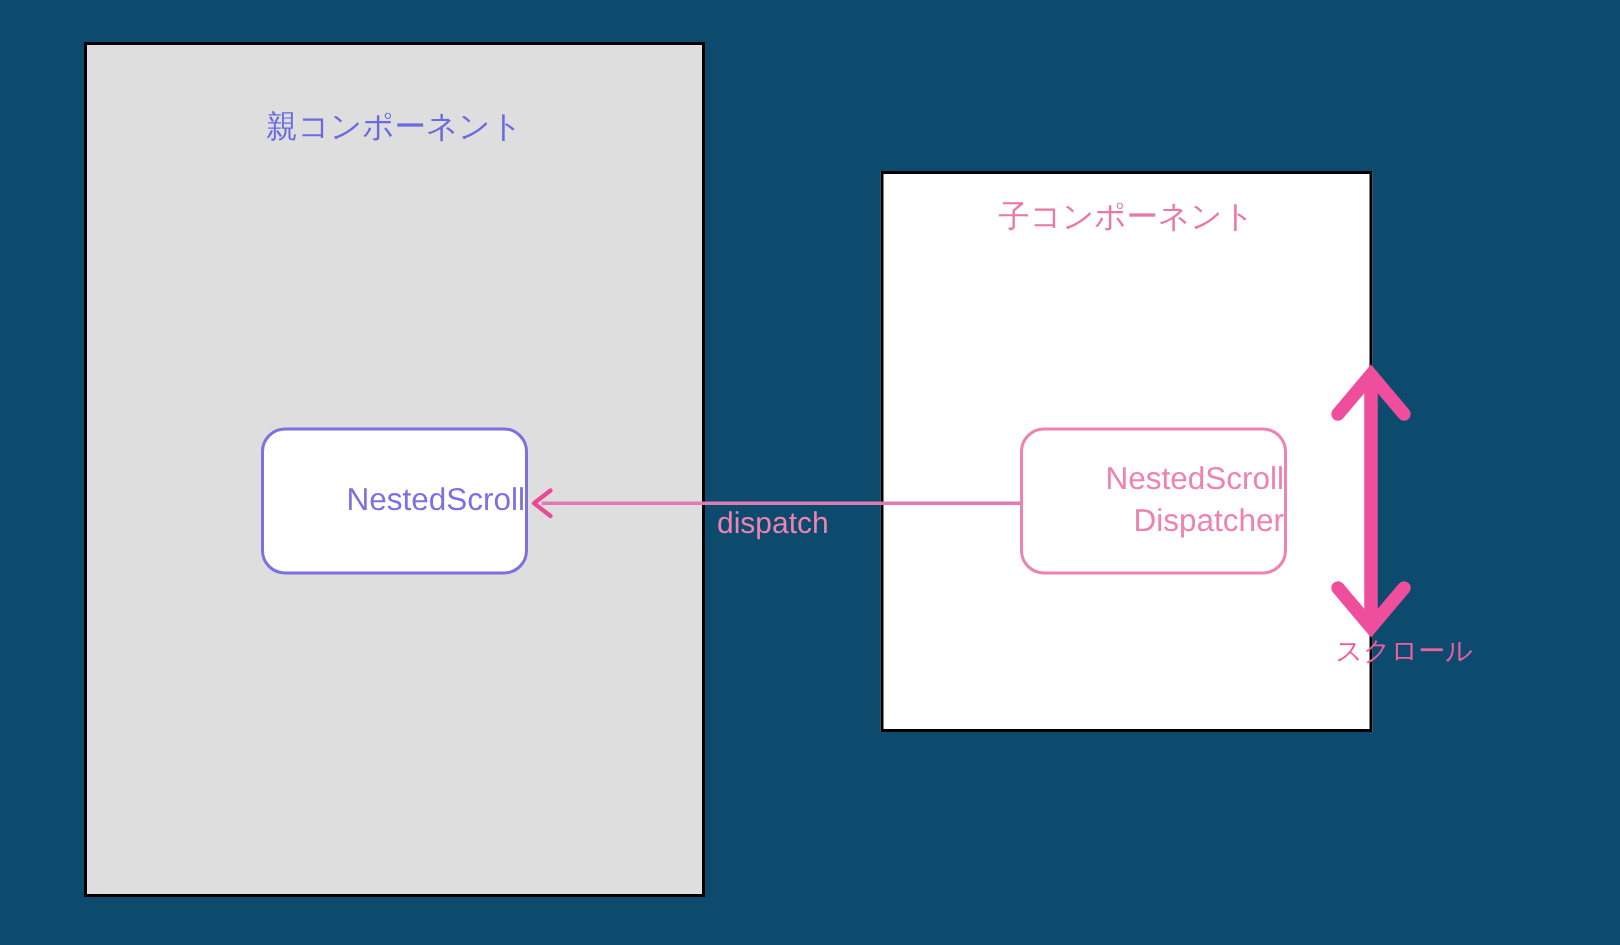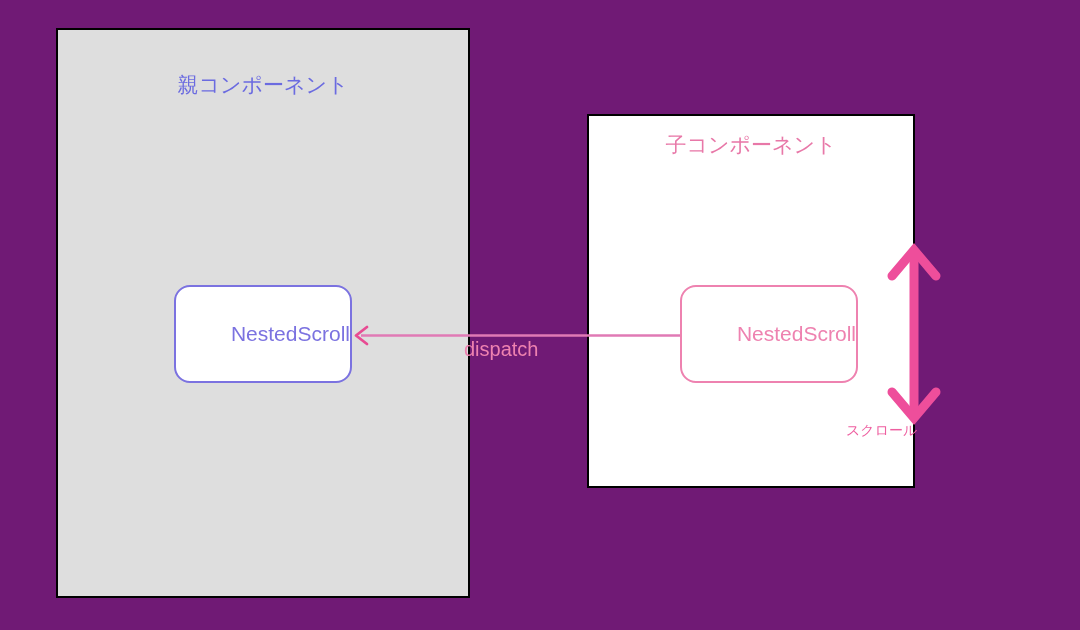--- a/index.html
+++ b/index.html
@@ -7,21 +7,21 @@
     padding: 0;
     background: #ffffff;
   }
   body {
     font-family: "Liberation Sans", sans-serif;
   }
   #canvas {
     position: relative;
     width: 1080px;
     height: 630px;
-    background: #701a75;
+    background: #0c4a6e;
     overflow: hidden;
   }
 
   
   .container-box {
     position: absolute;
     box-sizing: border-box;
     border: 2px solid #000000;
   }
   #parent-box {
@@ -91,21 +91,21 @@
   #dispatch-arrow {
     position: absolute;
     left: 345px;
     top: 320px;
     width: 340px;
     height: 32px;
     z-index: 3;
   }
   #dispatch-label {
     position: absolute;
-    left: 464px;
+    left: 478px;
     top: 338px;
     font-size: 20px;
     color: #ee82b0;
     white-space: nowrap;
     z-index: 4;
     text-align: center;
   }
 
   
   #scroll-arrow {
@@ -114,22 +114,22 @@
     top: 242px;
     width: 60px;
     height: 184px;
     z-index: 4;
   }
   #scroll-label {
     position: absolute;
     left: 846px;
     top: 422px;
     width: 136px;
-    text-align: left;
-    font-size: 14px;
+    text-align: right;
+    font-size: 18px;
     color: #ee5fa0;
     white-space: nowrap;
     z-index: 4;
   }
 </style>
 </head>
 <body>
 
 <div id="canvas">
 
@@ -155,15 +155,16 @@
   </svg>
 
   <div id="scroll-label">スクロール</div>
 
   <div id="connection-box" class="node-box">
     <span>NestedScroll</span>
   </div>
 
   <div id="dispatcher-box" class="node-box">
     <span>NestedScroll</span>
+    <span>Dispatcher</span>
   </div>
 
 </div>
 
 </body></html>

